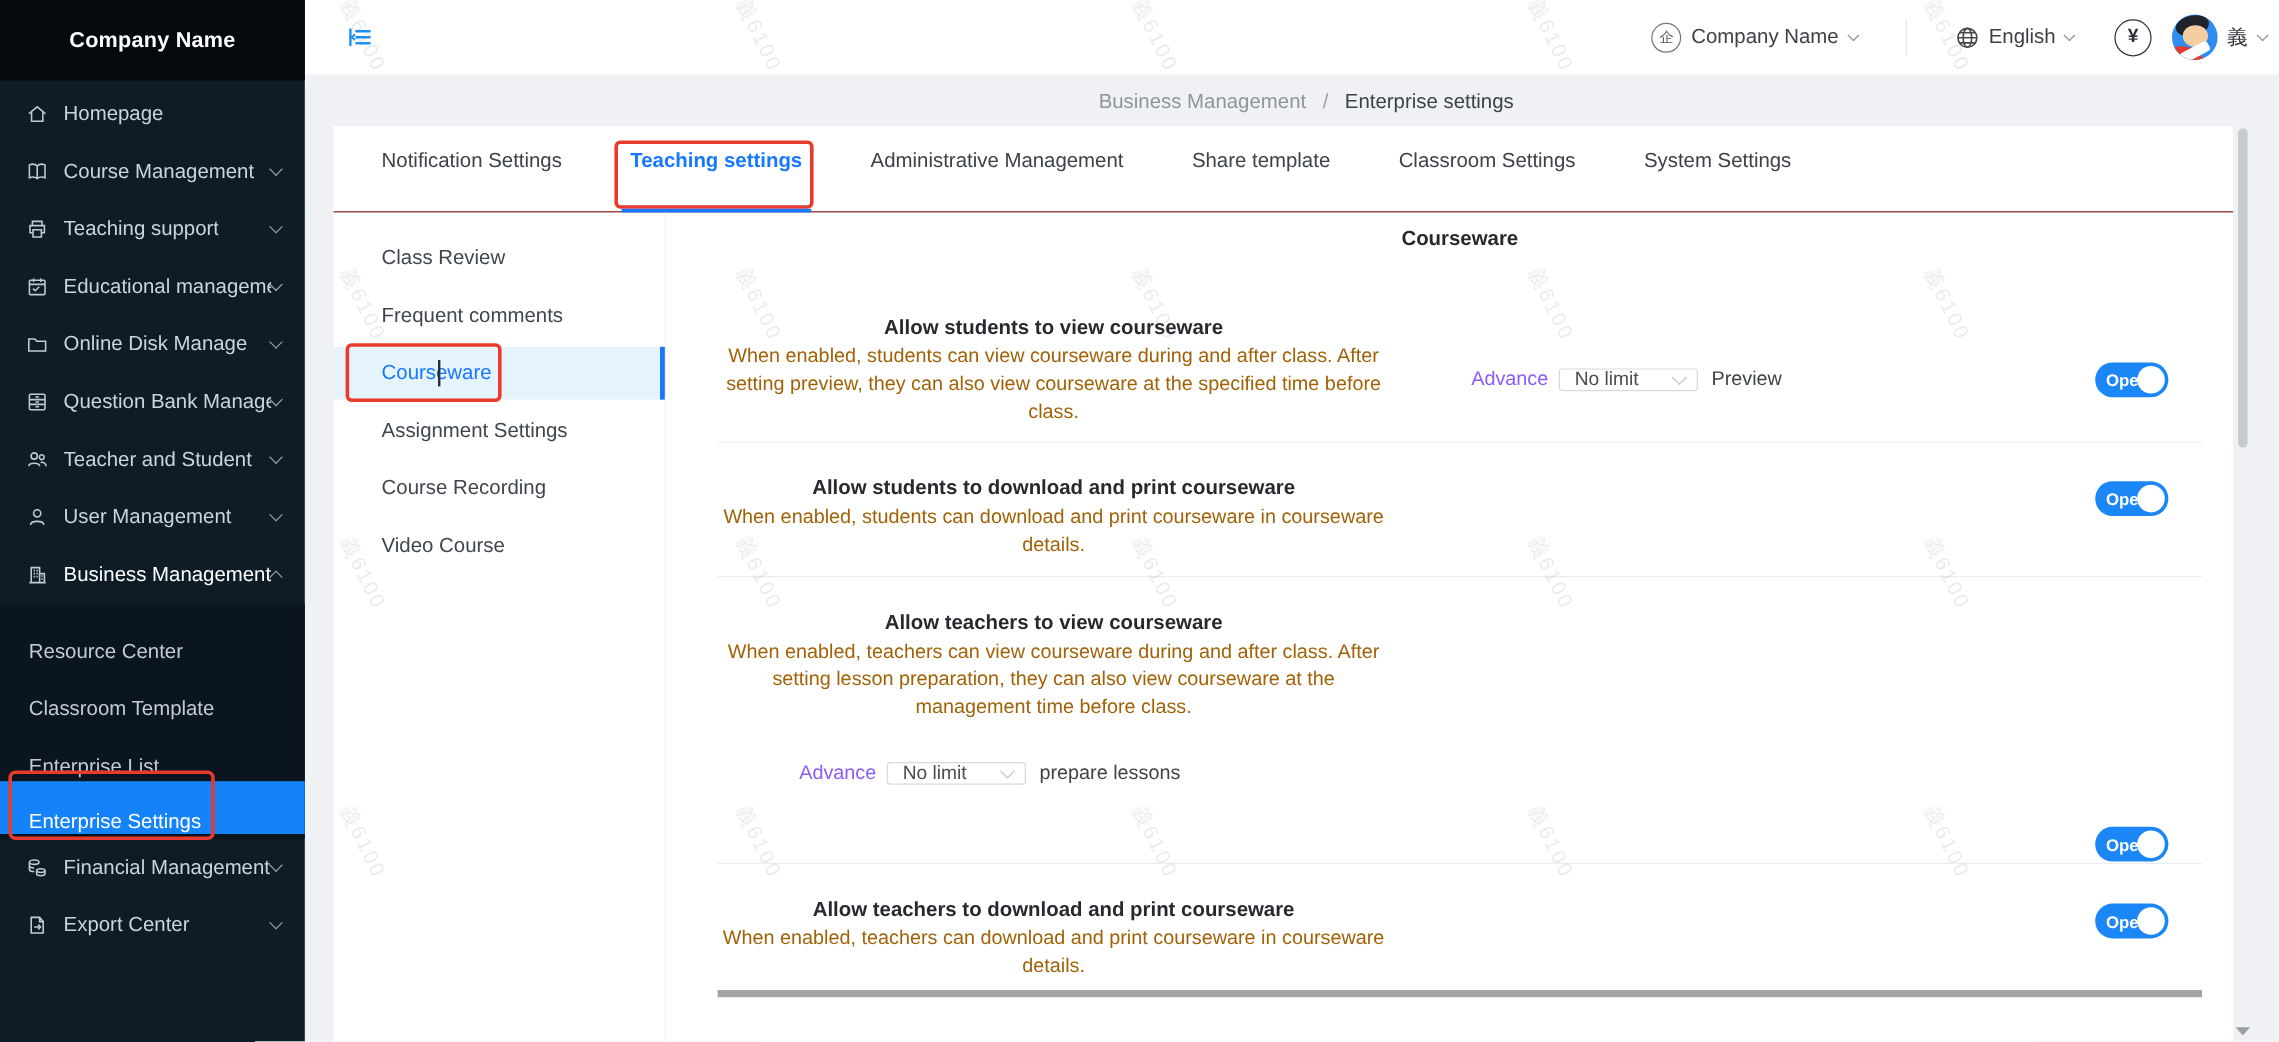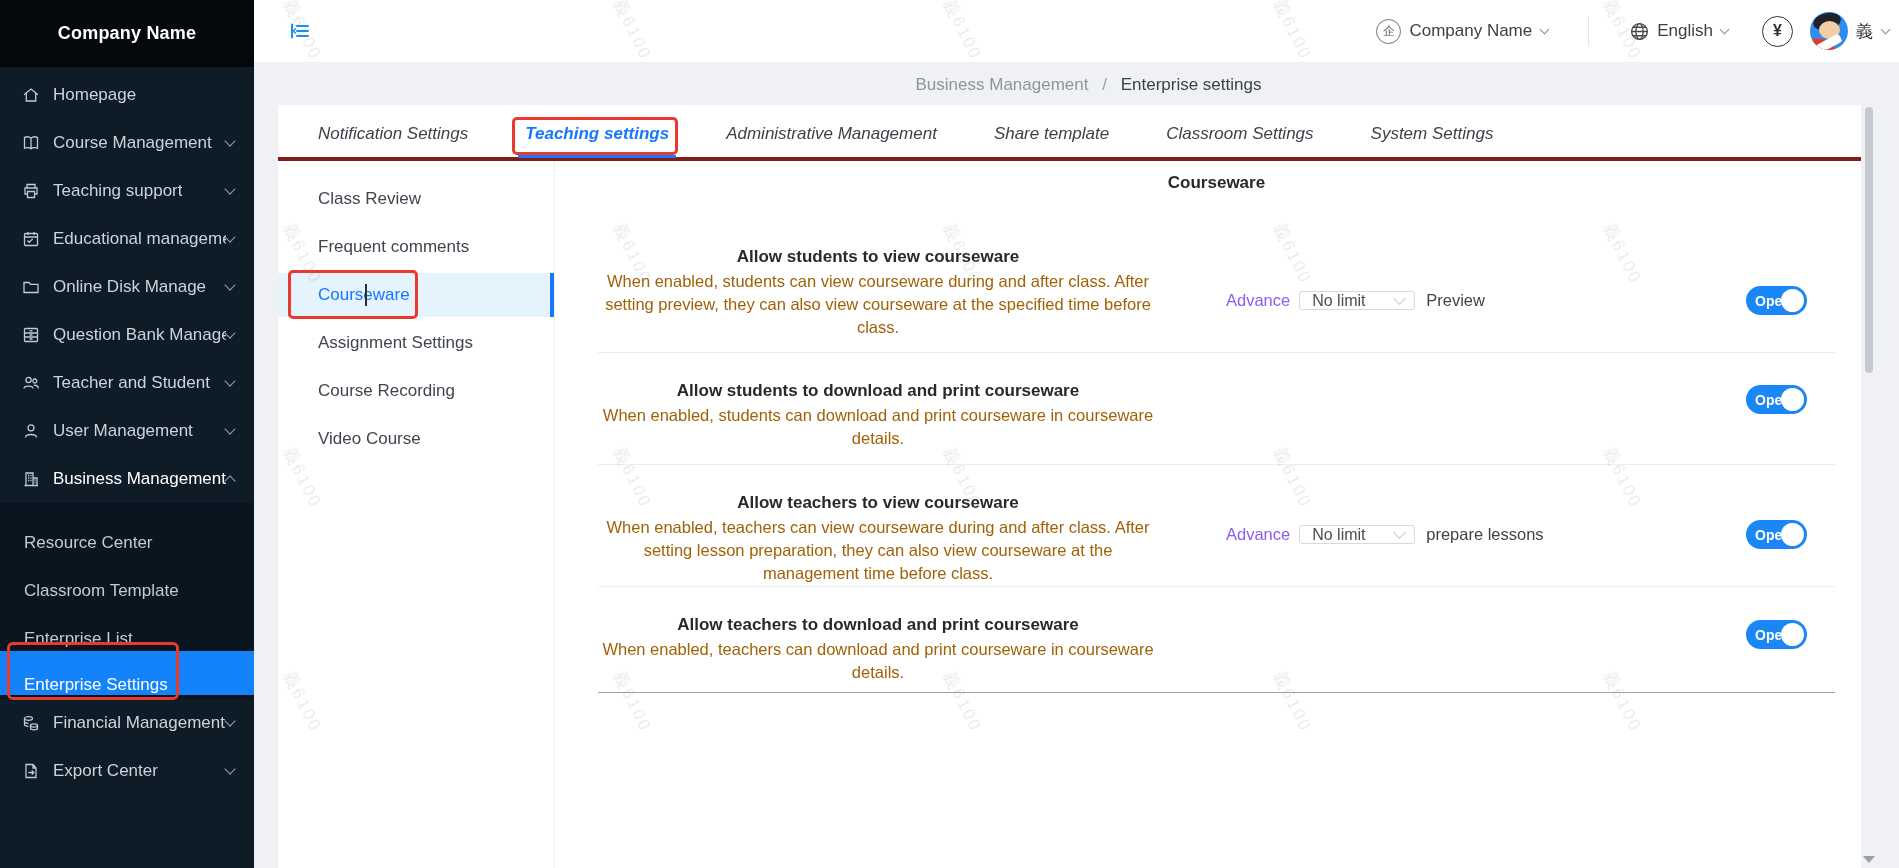--- a/index.html
+++ b/index.html
@@ -50,21 +50,21 @@
   
   .main { position:absolute; left:254px; top:63px; right:0; bottom:0; background:#eff1f4;text-align:center; }
   .breadcrumb { padding:12px 0 0 24px; font-size:17px; }
   .breadcrumb .bc-parent { color:#8f959b; cursor:pointer; }
   .breadcrumb .bc-sep { color:#9aa0a6; margin:0 9px; }
   .breadcrumb .bc-current { color:#3d4247; }
 
   .panel { position:absolute; left:24px; top:42px; width:1583px; bottom:0; background:#ffffff; }
 
   
-  .tabs { display:flex; align-items:stretch; padding-left:40px; border-bottom:4px solid #7f1d1d; height:56px;font-style:italic; }
+  .tabs { display:flex; align-items:stretch; padding-left:40px; border-bottom:1px solid #7f1d1d; height:72px; }
   .tab { position:relative; margin-right:57px; padding:19px 0 15px; font-size:17px; color:#3c4248; cursor:pointer; white-space:nowrap; }
   .tab.active { color:#1677ff; font-weight:bold; }
   .tab.active::after { content:""; position:absolute; left:-7px; right:-7px; bottom:-1px; height:3px; background:#1677ff; }
   .anno-tab { position:absolute; left:-13px; right:-9px; top:12px; bottom:2px; border:3px solid #e83a2d; border-radius:5px; pointer-events:none; }
 
   .panel-body { display:flex; height:calc(100% - 56px); }
 
   
   .subnav { width:277px; flex:none; border-right:1px solid #f0f0f0; padding-top:14px; }
   .subnav-item { height:48px; display:flex; align-items:center; padding-left:40px; font-size:17px; color:#3f464d; cursor:pointer; position:relative; }
@@ -72,22 +72,22 @@
   .subnav-item.active .active-bar { position:absolute; right:0; top:0; width:4px; height:100%; background:#1677ff; }
   .anno-cw { position:absolute; left:10px; top:-3px; width:130px; height:49px; border:3px solid #e83a2d; border-radius:5px; pointer-events:none; }
   .text-caret { position:absolute; left:87px; top:11px; width:2px; height:22px; background:#2b2f33; }
 
   
   .content { flex:1; padding:12px 26px 0 43px; min-width:0; }
   .content-heading { font-size:17px; font-weight:bold; color:#262a2e; margin-bottom:24px; }
   .setting-row { display:flex; border-bottom:1px solid #ebedf0; }
   .setting-row.r1 { padding:28px 0 13px; }
   .setting-row.r2 { padding:26px 0 14px; }
-  .setting-row.r3 { padding:26px 0 1px; }
-  .setting-row.r4 { padding:26px 0 8px; border-bottom:1px solid #a3a3a3; }
+  .setting-row.r3 { padding:26px 0 1px;flex-direction:column; }
+  .setting-row.r4 { padding:26px 0 8px; border-bottom:6px solid #a3a3a3; }
   .setting-text { width:560px; flex:none; }
   .setting-title { font-size:17px; font-weight:bold; color:#262a2e; line-height:24px; }
   .setting-desc { font-size:16.5px; color:#a16207; line-height:23px; margin-top:1px; }
   .setting-controls { display:flex; align-items:center; margin-left:68px; height:31px; flex:none; }
   .r1 .setting-controls { margin-top:40px; }
   .r3 .setting-controls { margin-top:28px; }
   .adv-label { font-size:16.5px; color:#8b5cf6; margin-right:9px; }
   .select-box { width:116px; height:19px; border:1px solid #d9d9d9; border-radius:3px; background:#fff; display:flex; align-items:center;
                 padding:0 10px 0 12px; cursor:pointer; }
   .select-value { font-size:16px; color:#4a4d52; }

